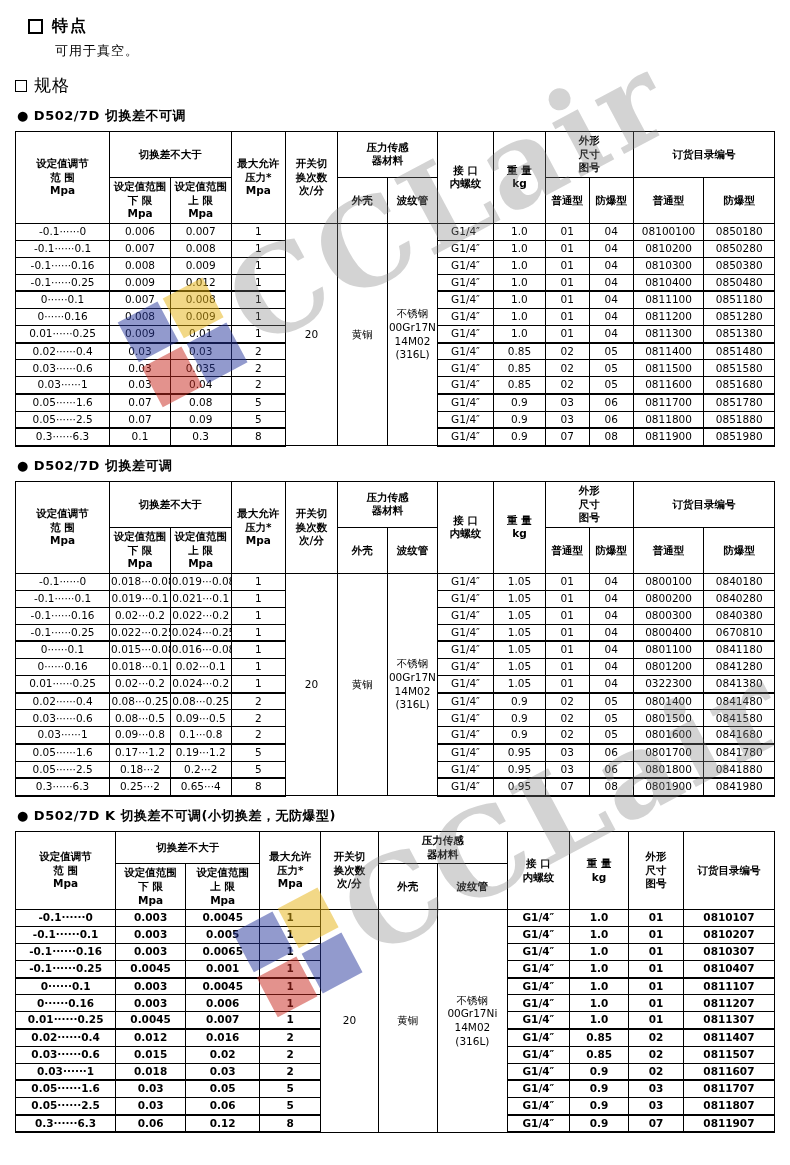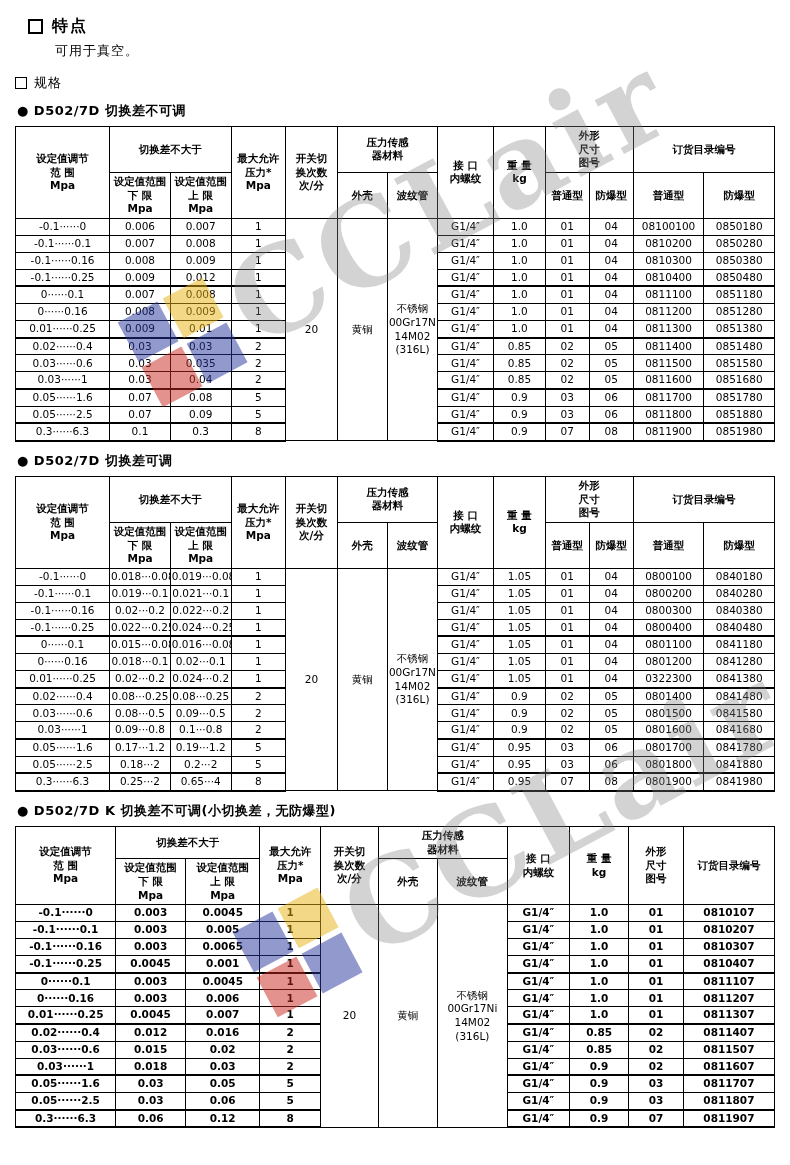--- a/index.html
+++ b/index.html
@@ -10,21 +10,21 @@
   }
   .content { position:relative; padding:16px 15px 0 15px; z-index:1; }
 
   .feature-header { display:flex; align-items:center; gap:9px; margin-left:13px; margin-bottom:5px; }
   .feature-header .sq { width:15px; height:15px; border:2px solid #000; display:inline-block; }
   .feature-header .lbl { font-size:16px; font-weight:bold; letter-spacing:2px; }
   .feature-text { margin-left:40px; font-size:13px; margin-bottom:14px; letter-spacing:1px; }
 
   .spec-header { display:flex; align-items:center; gap:7px; margin-bottom:2px; }
   .spec-header .sq { width:12px; height:12px; border:1.5px solid #000; display:inline-block; }
-  .spec-header .lbl { font-size:13px; letter-spacing:1px; }
+  .spec-header .lbl { font-size:17px; letter-spacing:1px; }
 
   .table-section { margin-top:10px; }
   .table-title { font-size:13px; font-weight:bold; margin:8px 0 6px 2px; letter-spacing:0.5px; }
 
   table { width:100%; border-collapse:collapse; table-layout:fixed; border:1.5px solid #000; }
   th, td {
     border:1px solid #000; text-align:center; vertical-align:middle;
     font-size:10.5px; line-height:1.3; padding:1px 1px; white-space:pre-line;
     overflow:hidden;
   }
@@ -395,21 +395,21 @@
             <tr class="group-end">
               <td>-0.1······0.25</td>
               <td>0.022···0.25</td>
               <td>0.024···0.25</td>
               <td>1</td>
               <td>G1/4″</td>
               <td>1.05</td>
               <td>01</td>
               <td>04</td>
               <td>0800400</td>
-              <td>0840480</td>
+              <td>0670810</td>
             </tr>
             <tr>
               <td>0······0.1</td>
               <td>0.015···0.08</td>
               <td>0.016···0.08</td>
               <td>1</td>
               <td>G1/4″</td>
               <td>1.05</td>
               <td>01</td>
               <td>04</td>

